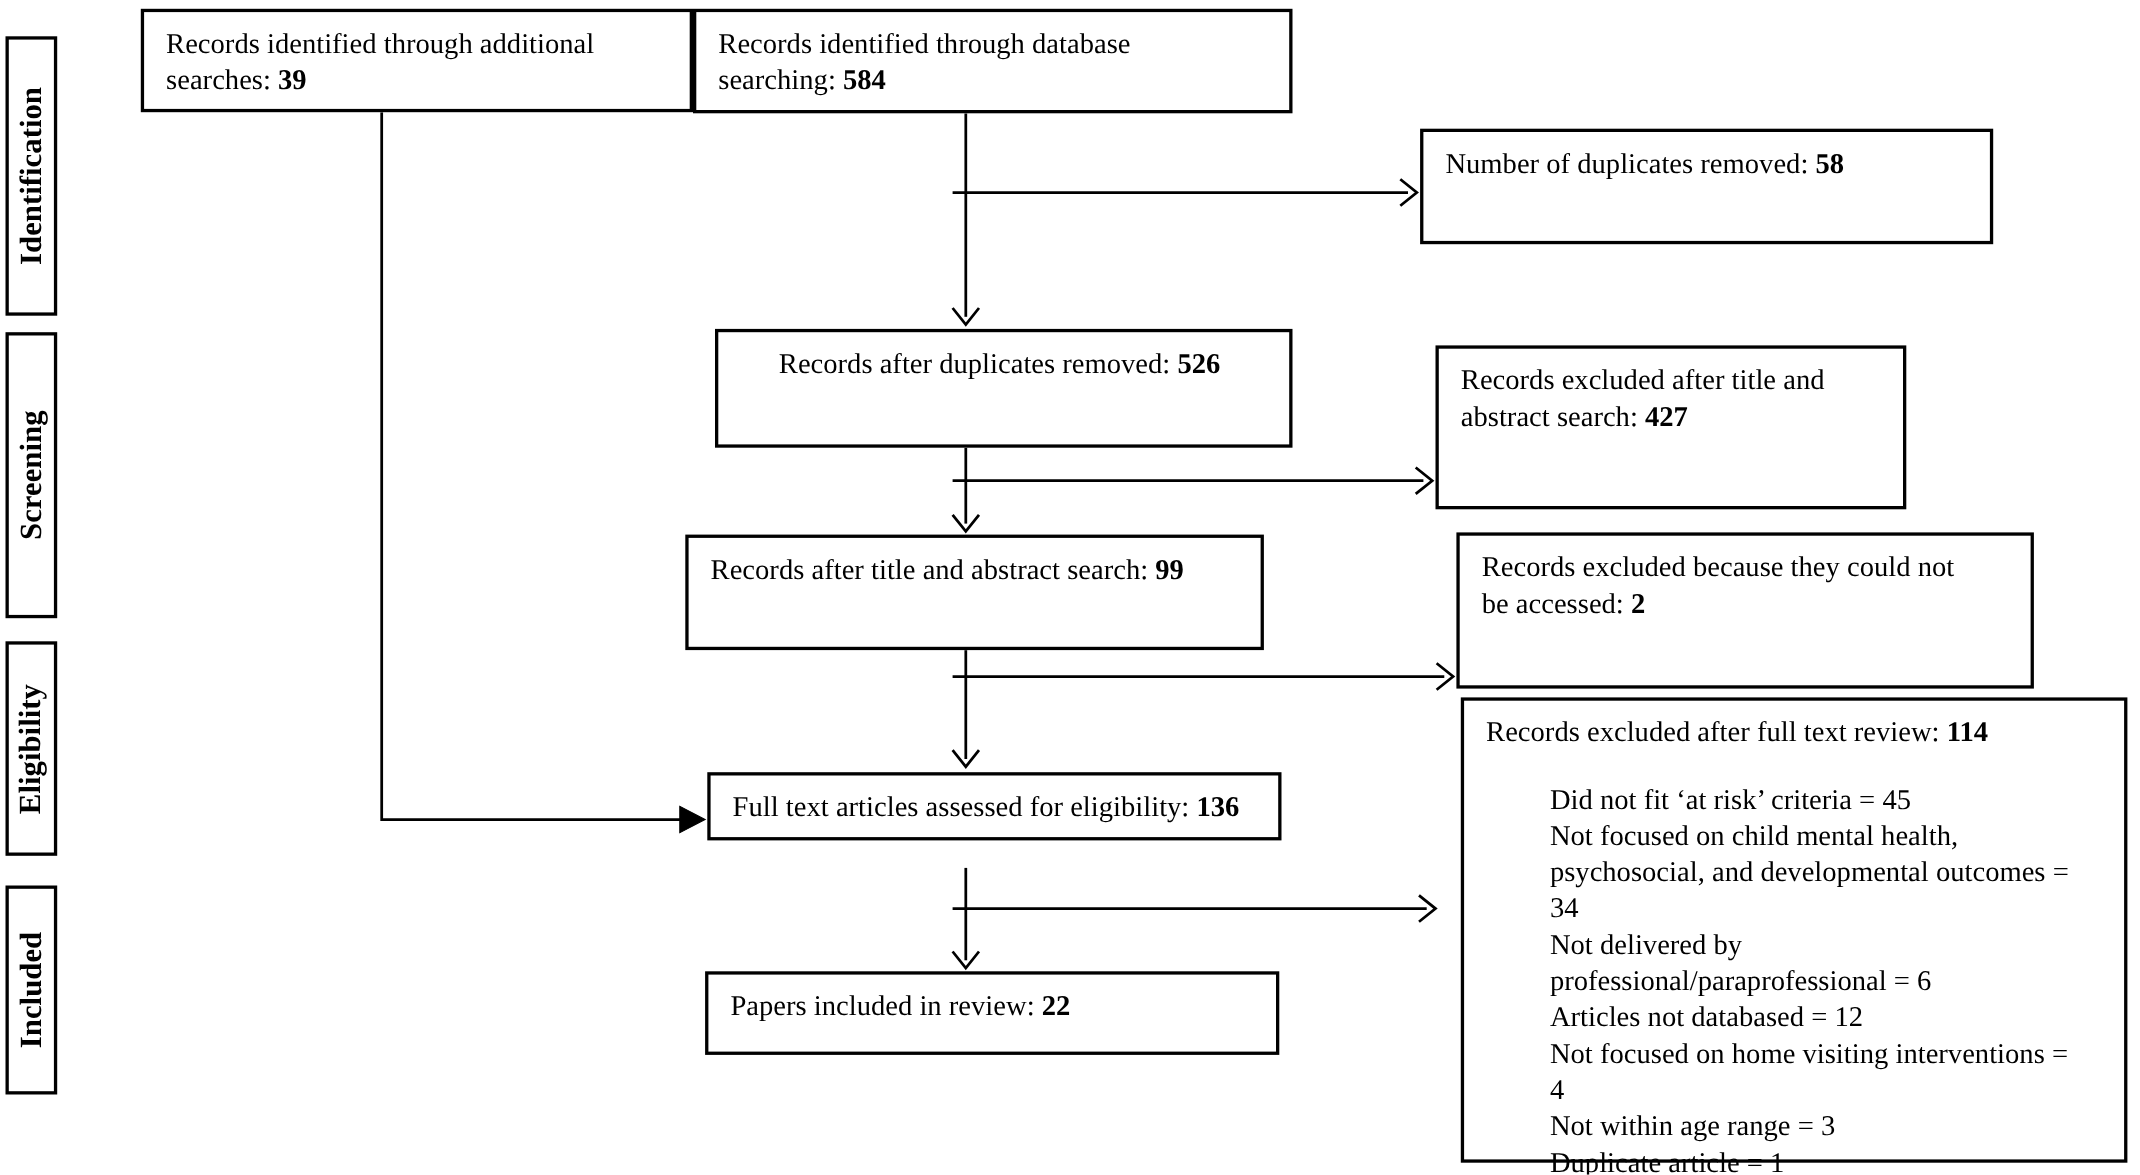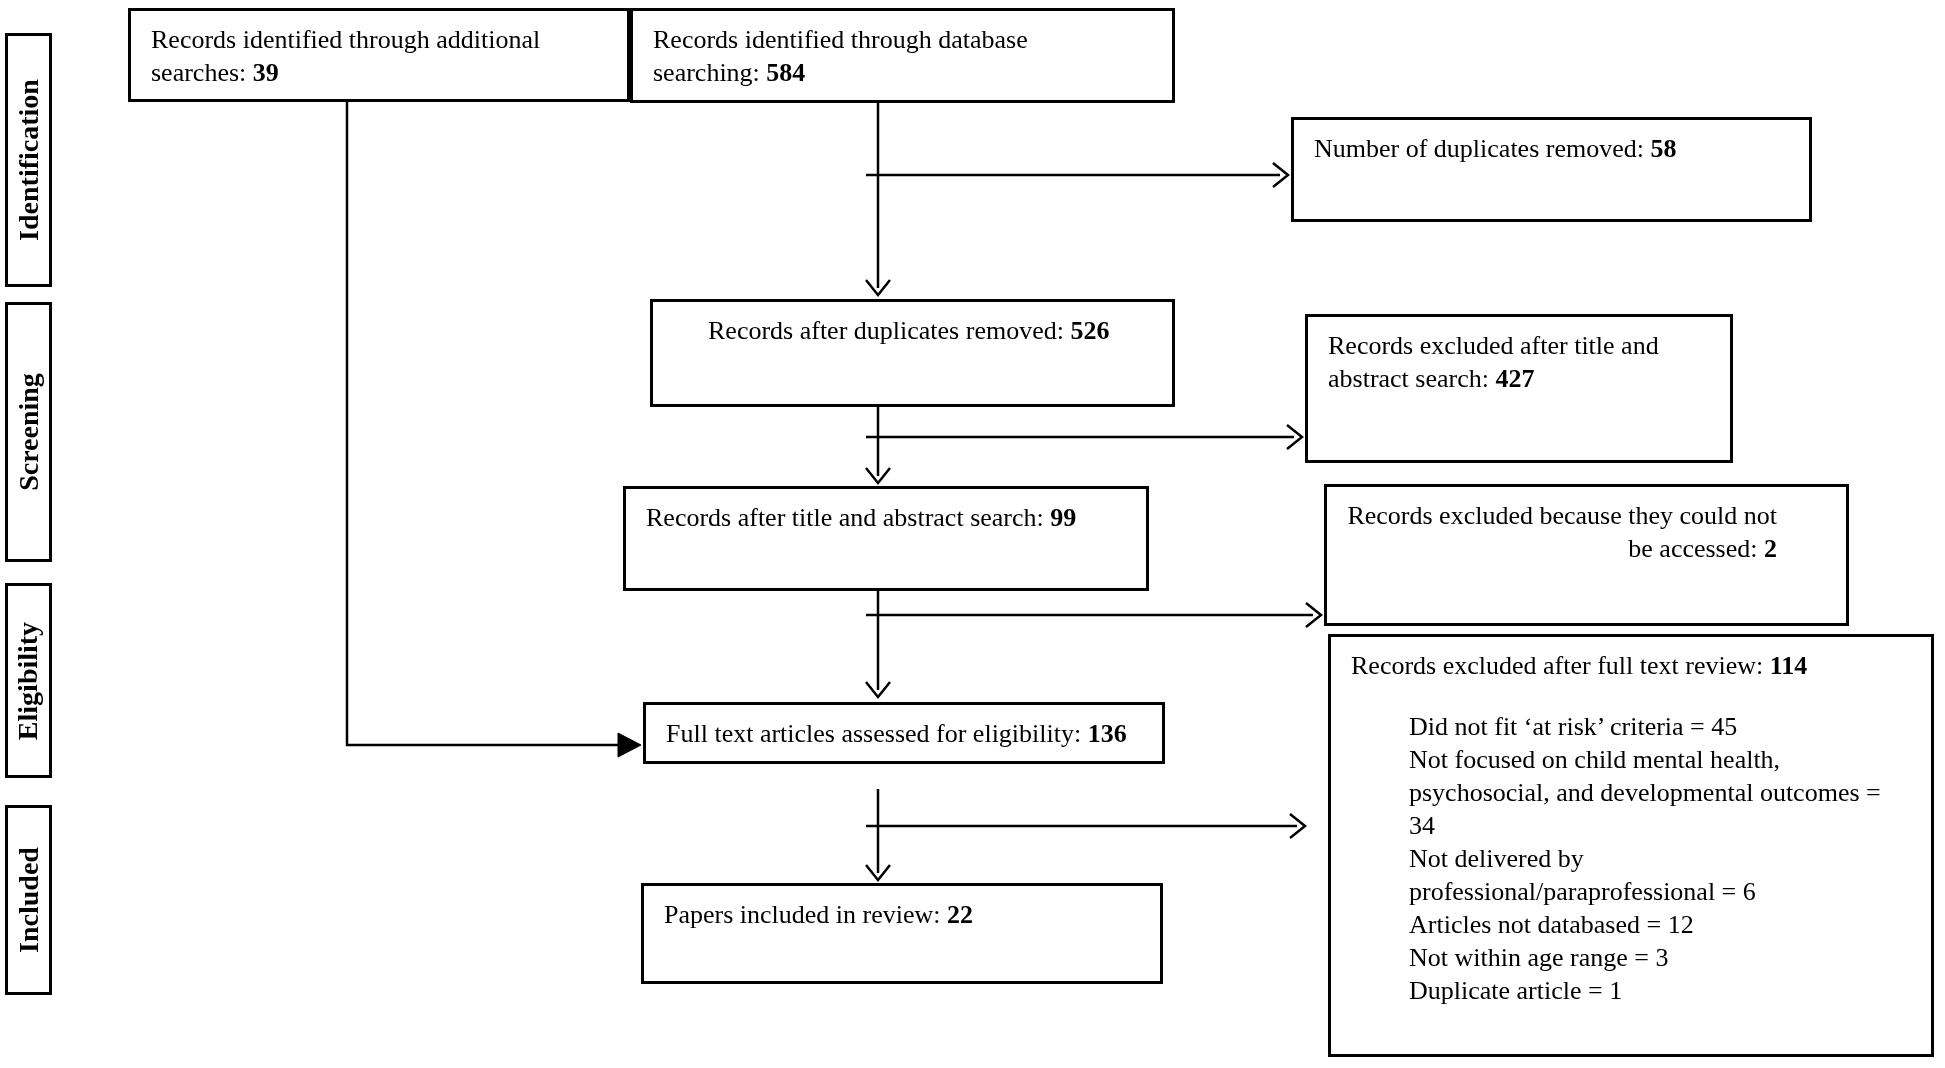--- a/index.html
+++ b/index.html
@@ -52,26 +52,26 @@
   .stage-included       { left: 5px;  top: 805px; width: 47px; height: 190px; }
   
   .box-a  { left: 96px;   top: 8px;   width: 502px; height: 94px; margin-left: 32px;  }
   .box-b  { left: 630px;  top: 8px;   width: 545px; height: 95px;  }
   .box-r1 { left: 1291px; top: 117px; width: 521px; height: 105px; }
   .box-c  { left: 650px;  top: 299px; width: 525px; height: 108px; padding-left: 35px; }
   .box-r2 { left: 1305px; top: 314px; width: 428px; height: 149px; }
   .box-d  { left: 623px;  top: 486px; width: 526px; height: 105px; }
   .box-r3 { left: 1324px; top: 484px; width: 525px; height: 142px; }
   .box-e  { left: 643px;  top: 702px; width: 522px; height: 62px;  }
-  .box-f  { left: 641px;  top: 883px; width: 522px; height: 101px;  }
+  .box-f  { left: 641px;  top: 883px; width: 522px; height: 76px;  }
   .box-r4 { left: 1328px; top: 634px; width: 606px; height: 423px; }
   .wrap-a  { max-width: 440px; }
   .wrap-b  { max-width: 440px; }
   .wrap-e  { max-width: 470px; }
-  .wrap-r3 { max-width: 430px; text-align: right; }
+  .wrap-r3 { max-width: 430px; }
   .reasons {
     padding: 28px 18px 0 78px;
   }
   .reason {
     max-width: 482px;
     font-size: 26px;
     line-height: 33px;
   }
 </style>
 </head>
@@ -172,20 +172,21 @@
 
   <div class="fbox box-r4">
     <div class="btext">
       <span>Records excluded after full text review: </span><b>114</b>
     </div>
     <div class="reasons">
       <div class="reason">Did not fit ‘at risk’ criteria = 45</div>
       <div class="reason">Not focused on child mental health, psychosocial, and developmental outcomes = 34</div>
       <div class="reason">Not delivered by professional/paraprofessional = 6</div>
       <div class="reason">Articles not databased = 12</div>
+      <div class="reason">Not focused on home visiting interventions = 4</div>
       <div class="reason">Not within age range = 3</div>
       <div class="reason">Duplicate article = 1</div>
     </div>
   </div>
 
   <div class="fbox box-f">
     <div class="btext">
       <span>Papers included in review: </span><b>22</b>
     </div>
   </div>

